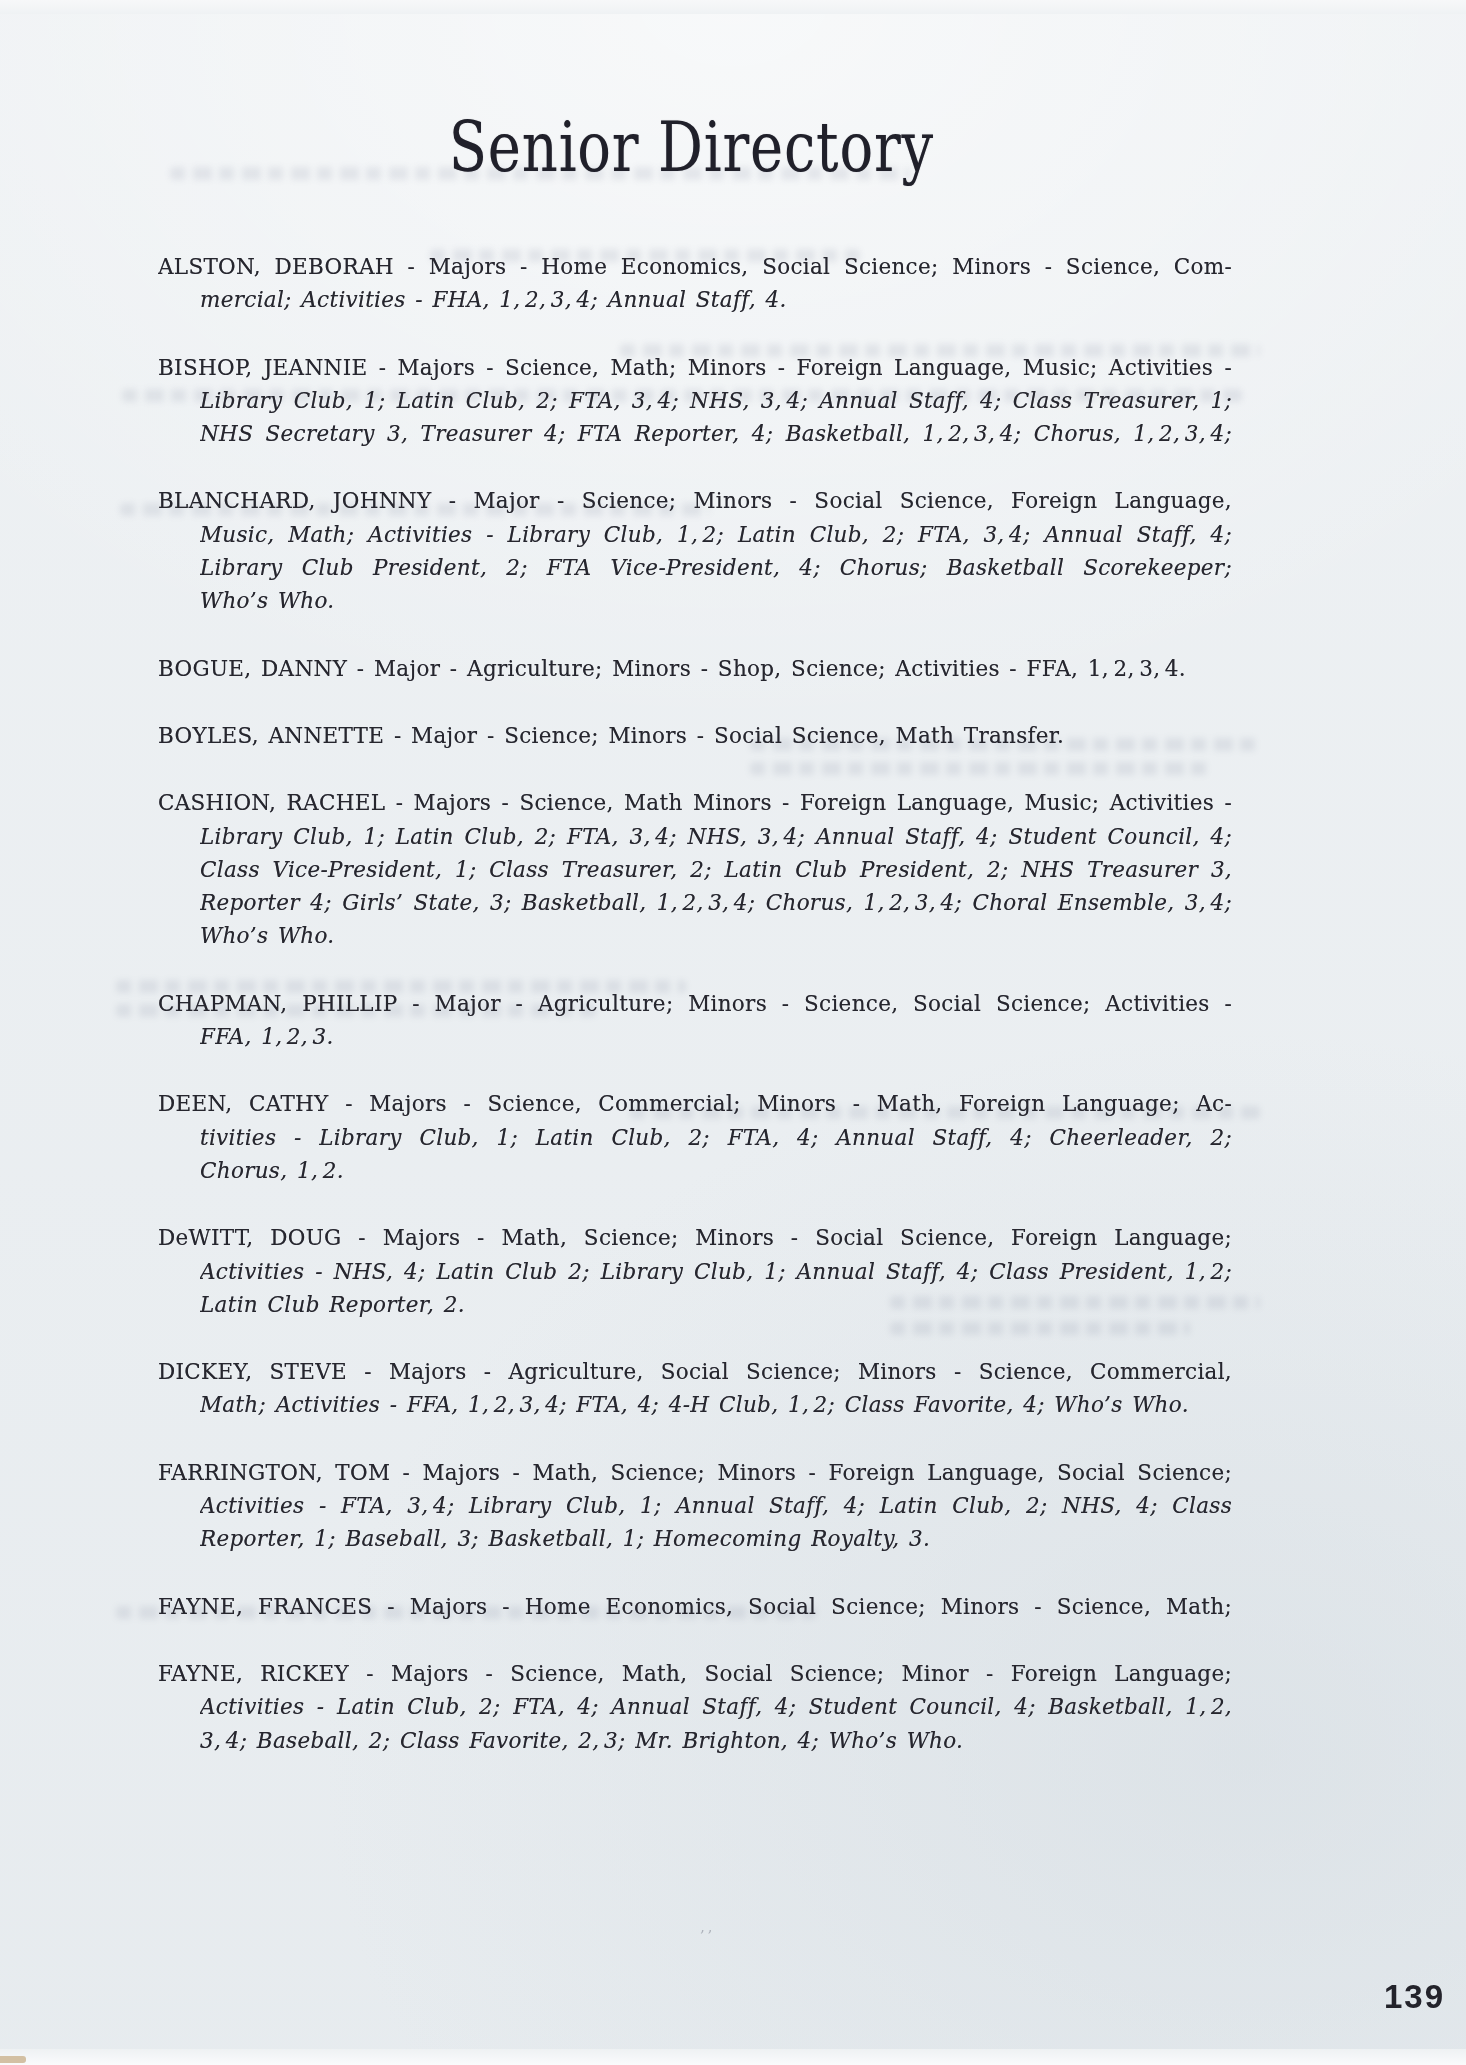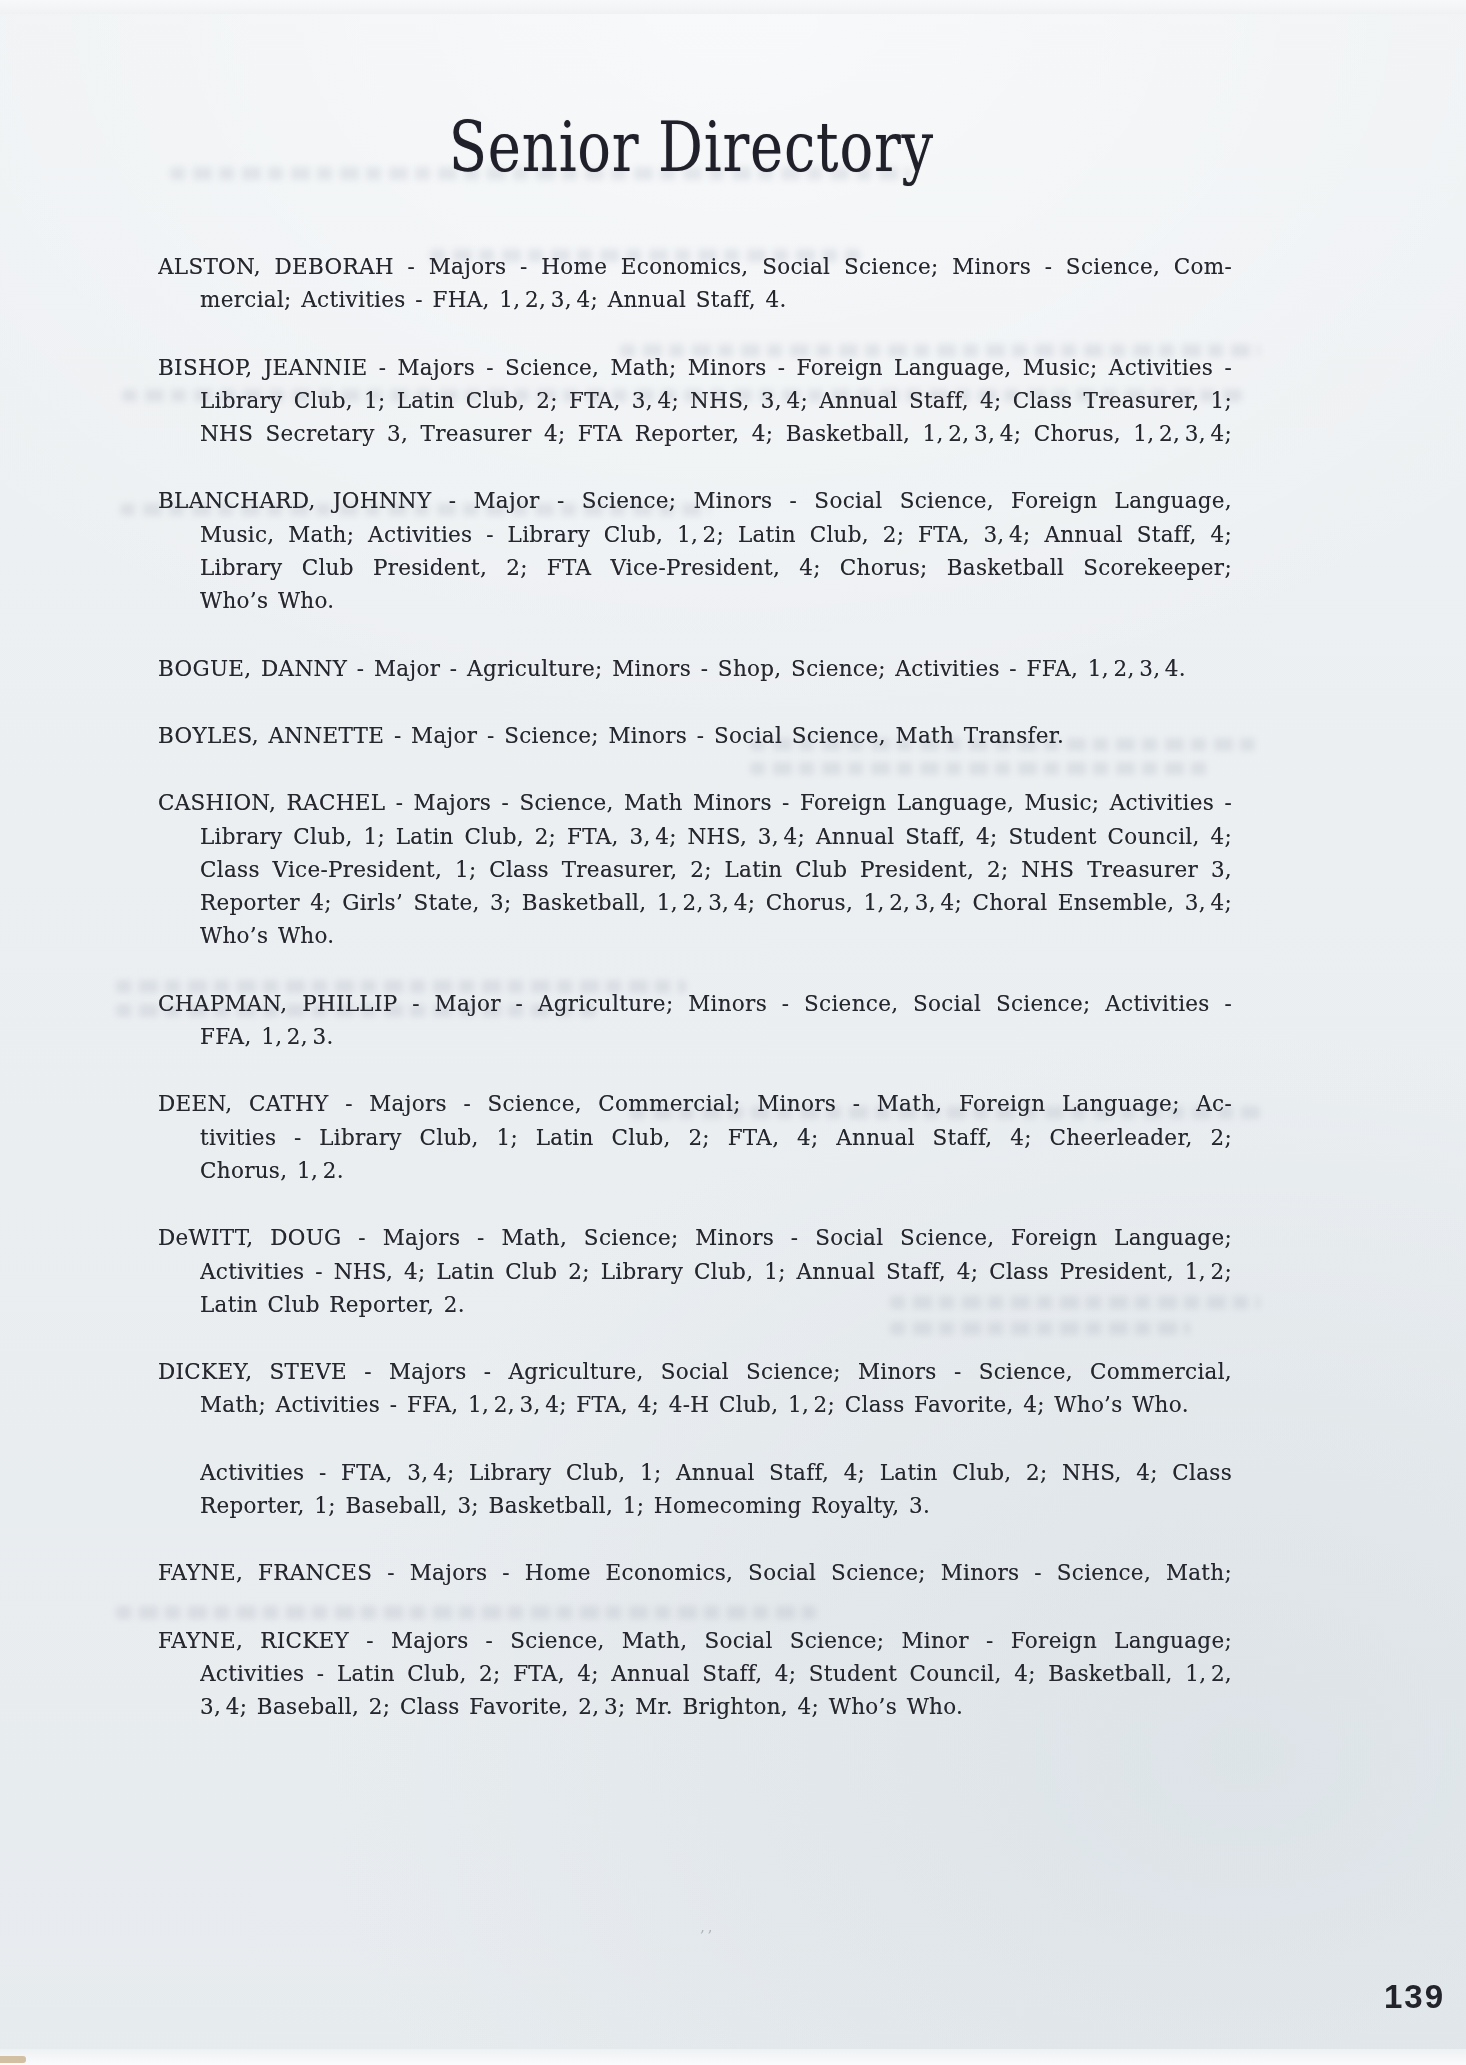--- a/index.html
+++ b/index.html
@@ -52,21 +52,21 @@
     word-spacing:2.5px;
     text-shadow:0 0 .5px rgba(35,35,50,.5);
   }
   .entry{margin:0 1px 34px 0;}
   .line{
     height:33.3px;line-height:33.3px;
     overflow:hidden;
     text-align:justify;text-align-last:justify;
     white-space:normal;
   }
-  .line.cont{margin-left:42px;}
+  .line.cont{margin-left:42px;font-style:italic;}
   .line.last{text-align:left;text-align-last:left;}
   .page-number{
     position:absolute;top:1978px;left:1384px;z-index:2;
     font-family:"Liberation Sans", sans-serif;
     font-weight:bold;font-size:33px;letter-spacing:2px;color:#23232b;
   }
   
   .smudge{
     position:absolute;z-index:1;height:13px;border-radius:4px;
     background:repeating-linear-gradient(90deg,#67708a 0 15px,transparent 15px 23px,#67708a 23px 42px,transparent 42px 49px);
@@ -144,20 +144,21 @@
       <div class="entry">
         <div class="line">DeWITT, DOUG - Majors - Math, Science; Minors - Social Science, Foreign Language;</div>
         <div class="line cont">Activities - NHS, 4; Latin Club 2; Library Club, 1; Annual Staff, 4; Class President, 1, 2;</div>
         <div class="line cont last">Latin Club Reporter, 2.</div>
       </div>
       <div class="entry">
         <div class="line">DICKEY, STEVE - Majors - Agriculture, Social Science; Minors - Science, Commercial,</div>
         <div class="line cont last">Math; Activities - FFA, 1, 2, 3, 4; FTA, 4; 4-H Club, 1, 2; Class Favorite, 4; Who’s Who.</div>
       </div>
       <div class="entry">
+        <div class="line">FARRINGTON, TOM - Majors - Math, Science; Minors - Foreign Language, Social Science;</div>
         <div class="line cont">Activities - FTA, 3, 4; Library Club, 1; Annual Staff, 4; Latin Club, 2; NHS, 4; Class</div>
         <div class="line cont last">Reporter, 1; Baseball, 3; Basketball, 1; Homecoming Royalty, 3.</div>
       </div>
       <div class="entry">
         <div class="line">FAYNE, FRANCES - Majors - Home Economics, Social Science; Minors - Science, Math;</div>
       </div>
       <div class="entry">
         <div class="line">FAYNE, RICKEY - Majors - Science, Math, Social Science; Minor - Foreign Language;</div>
         <div class="line cont">Activities - Latin Club, 2; FTA, 4; Annual Staff, 4; Student Council, 4; Basketball, 1, 2,</div>
         <div class="line cont last">3, 4; Baseball, 2; Class Favorite, 2, 3; Mr. Brighton, 4; Who’s Who.</div>

